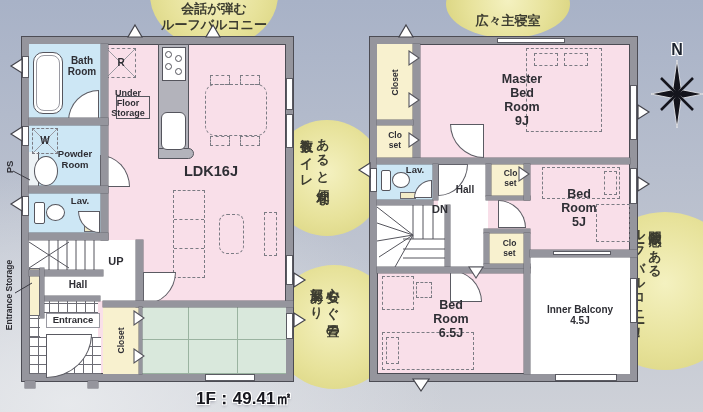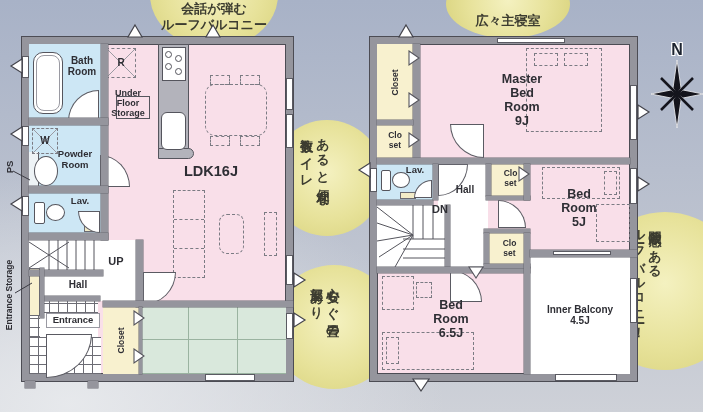--- a/index.html
+++ b/index.html
@@ -344,14 +344,15 @@
       <polygon points="25,68 29,40 25,34 21,40"></polygon>
       <polygon points="51,34 31,38 25,34 31,30"></polygon>
       <polygon points="-1,34 19,38 25,34 19,30"></polygon>
     </g>
     <g stroke="#14141c" stroke-width="2.5">
       <line x1="9" y1="18" x2="41" y2="50"></line>
       <line x1="9" y1="50" x2="41" y2="18"></line>
     </g>
   </svg>
 
+  <div class="area" style="left:196px;top:387px">1F：49.41㎡</div>
 
 </div>
 
 </body></html>

